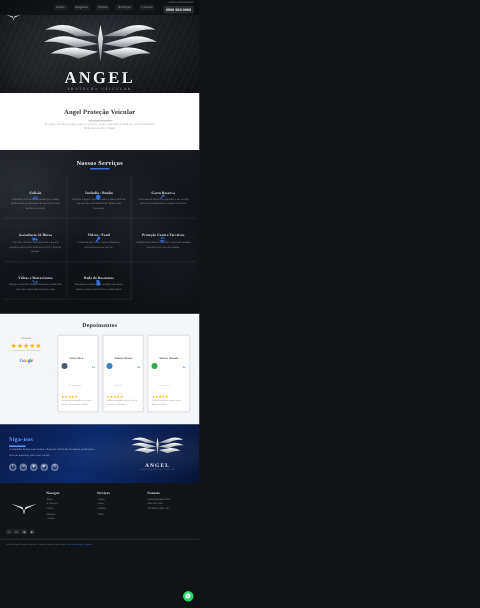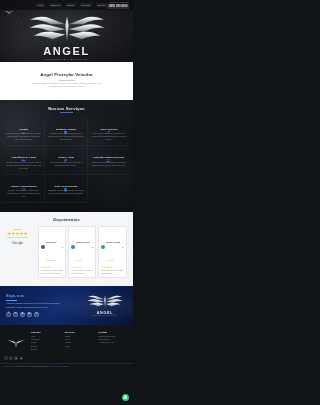--- a/index.html
+++ b/index.html
@@ -3,21 +3,21 @@
 <meta charset="utf-8">
 <style>
   * { margin:0; padding:0; box-sizing:border-box; }
   html,body { width:133px; height:405px; }
   body {
     font-family:"Liberation Sans", sans-serif;
     background:#111417;
     overflow:hidden;
     position:relative;
   }
-  .page { width:133px; height:405px; position:relative; overflow:hidden; }
+  .page { width:133px; height:405px; position:relative; overflow:hidden;font-family:Liberation Serif, serif; }
 
   
   .hero {
     position:relative; height:62px;
     background:
       radial-gradient(ellipse at 50% 40%, #2e3136 0%, #1c1e22 45%, #0e1013 100%);
     overflow:hidden;
   }
   .hero:after{
     content:""; position:absolute; inset:0;

